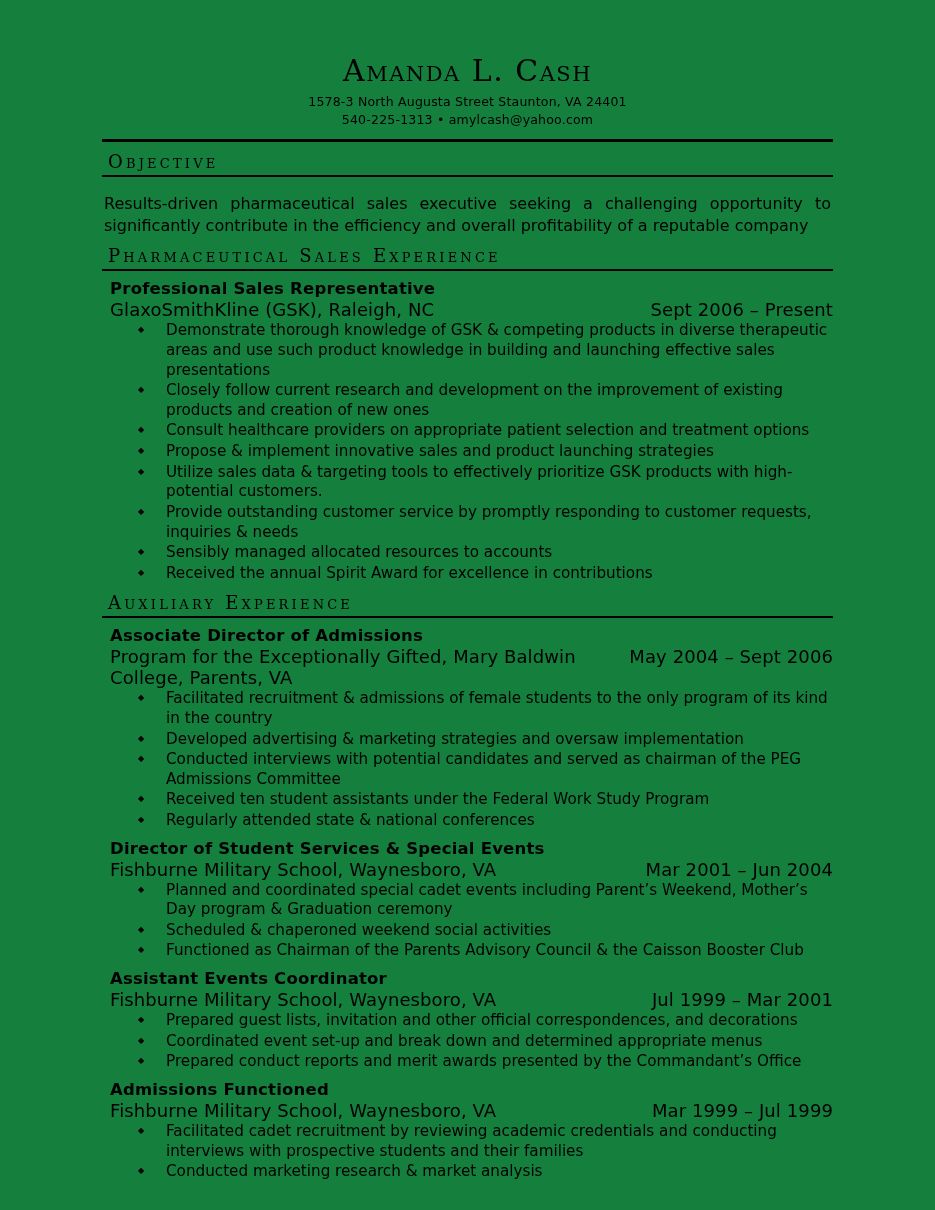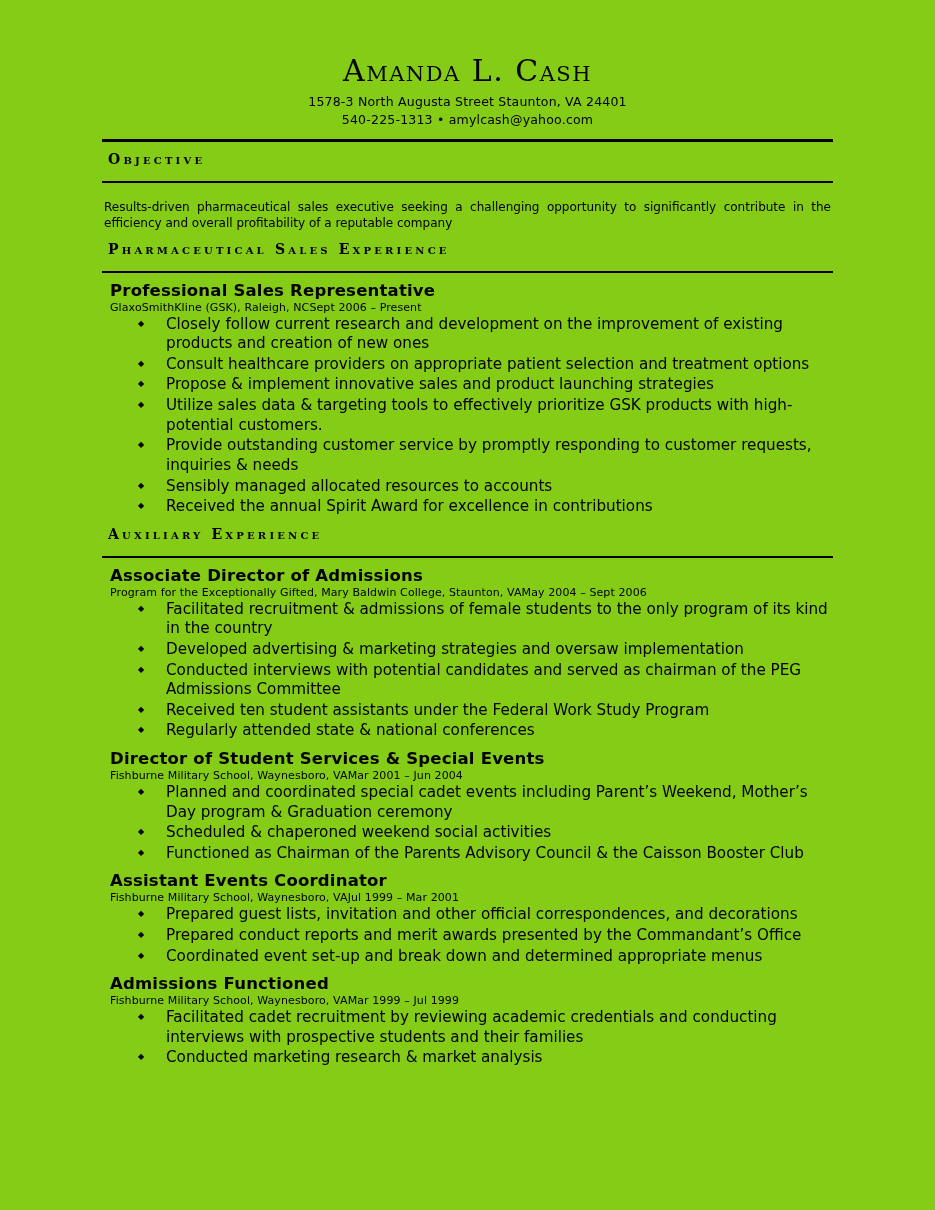--- a/index.html
+++ b/index.html
@@ -8,21 +8,21 @@
     background: #ffffff;
   }
   body {
     font-family: "DejaVu Sans", sans-serif;
     color: #000000;
   }
   .page {
     width: 935px;
     height: 1210px;
     position: relative;
-    background: #84cc16;
+    background: #15803d;
     box-sizing: border-box;
     padding: 44px 102px 0 102px;
     overflow: hidden;
   }
   
   .name {
     text-align: center;
     font-family: "DejaVu Serif", serif;
     font-size: 30px;
     letter-spacing: 1.5px;
@@ -37,51 +37,52 @@
     line-height: 1.45;
     letter-spacing: 0.2px;
   }
   .rule-thick {
     border-top: 3px solid #000;
     margin-top: 10px;
   }
   
   .section-head {
     font-family: "DejaVu Serif", serif;
-    font-size: 14px;
+    font-size: 18px;
     font-variant: small-caps;
     letter-spacing: 3.2px;
-    font-weight: bold;
-    padding: 9px 0 14px 6px;
+    font-weight: normal;
+    padding: 9px 0 3px 6px;
   }
   .section-rule {
     border-top: 2.5px solid #000;
   }
   
   .objective {
-    font-size: 12px;
+    font-size: 16px;
     line-height: 1.35;
     text-align: justify;
     margin: 16px 0 0 0;
     padding: 0 2px;
   }
   
   .job {
     margin-top: 8px;
     padding-left: 8px;
   }
   .job-title {
     font-size: 16.5px;
     font-weight: bold;
     letter-spacing: 0.2px;
   }
   .job-meta {
     display: flex;
+    justify-content: space-between;
     align-items: baseline;
-    font-size: 11px;
+    font-size: 18px;
     margin-top: 1px;
   }
   .job-employer { letter-spacing: 0.1px; }
   .job-dates { letter-spacing: 0.1px; white-space: nowrap; }
   ul.bullets {
     list-style: none;
     margin: 1px 0 0 0;
     padding: 0;
   }
   ul.bullets li {
@@ -123,39 +124,40 @@
     <div class="section-head">Pharmaceutical Sales Experience</div>
     <div class="section-rule"></div>
 
     <div class="job">
       <div class="job-title">Professional Sales Representative</div>
       <div class="job-meta">
         <span class="job-employer">GlaxoSmithKline (GSK), Raleigh, NC</span>
         <span class="job-dates">Sept 2006 – Present</span>
       </div>
       <ul class="bullets">
+        <li>Demonstrate thorough knowledge of GSK &amp; competing products in diverse therapeutic areas and use such product knowledge in building and launching effective sales presentations</li>
         <li>Closely follow current research and development on the improvement of existing products and creation of new ones</li>
         <li>Consult healthcare providers on appropriate patient selection and treatment options</li>
         <li>Propose &amp; implement innovative sales and product launching strategies</li>
         <li>Utilize sales data &amp; targeting tools to effectively prioritize GSK products with high-potential customers.</li>
         <li>Provide outstanding customer service by promptly responding to customer requests, inquiries &amp; needs</li>
         <li>Sensibly managed allocated resources to accounts</li>
         <li>Received the annual Spirit Award for excellence in contributions</li>
       </ul>
     </div>
   </div>
 
   <div>
     <div class="section-head">Auxiliary Experience</div>
     <div class="section-rule"></div>
 
     <div class="job">
       <div class="job-title">Associate Director of Admissions</div>
       <div class="job-meta">
-        <span class="job-employer">Program for the Exceptionally Gifted, Mary Baldwin College, Staunton, VA</span>
+        <span class="job-employer">Program for the Exceptionally Gifted, Mary Baldwin College, Parents, VA</span>
         <span class="job-dates">May 2004 – Sept 2006</span>
       </div>
       <ul class="bullets">
         <li>Facilitated recruitment &amp; admissions of female students to the only program of its kind in the country</li>
         <li>Developed advertising &amp; marketing strategies and oversaw implementation</li>
         <li>Conducted interviews with potential candidates and served as chairman of the PEG Admissions Committee</li>
         <li>Received ten student assistants under the Federal Work Study Program</li>
         <li>Regularly attended state &amp; national conferences</li>
       </ul>
     </div>
@@ -174,22 +176,22 @@
     </div>
 
     <div class="job">
       <div class="job-title">Assistant Events Coordinator</div>
       <div class="job-meta">
         <span class="job-employer">Fishburne Military School, Waynesboro, VA</span>
         <span class="job-dates">Jul 1999 – Mar 2001</span>
       </div>
       <ul class="bullets">
         <li>Prepared guest lists, invitation and other official correspondences, and decorations</li>
+        <li>Coordinated event set-up and break down and determined appropriate menus</li>
         <li>Prepared conduct reports and merit awards presented by the Commandant’s Office</li>
-        <li>Coordinated event set-up and break down and determined appropriate menus</li>
       </ul>
     </div>
 
     <div class="job">
       <div class="job-title">Admissions Functioned</div>
       <div class="job-meta">
         <span class="job-employer">Fishburne Military School, Waynesboro, VA</span>
         <span class="job-dates">Mar 1999 – Jul 1999</span>
       </div>
       <ul class="bullets">

